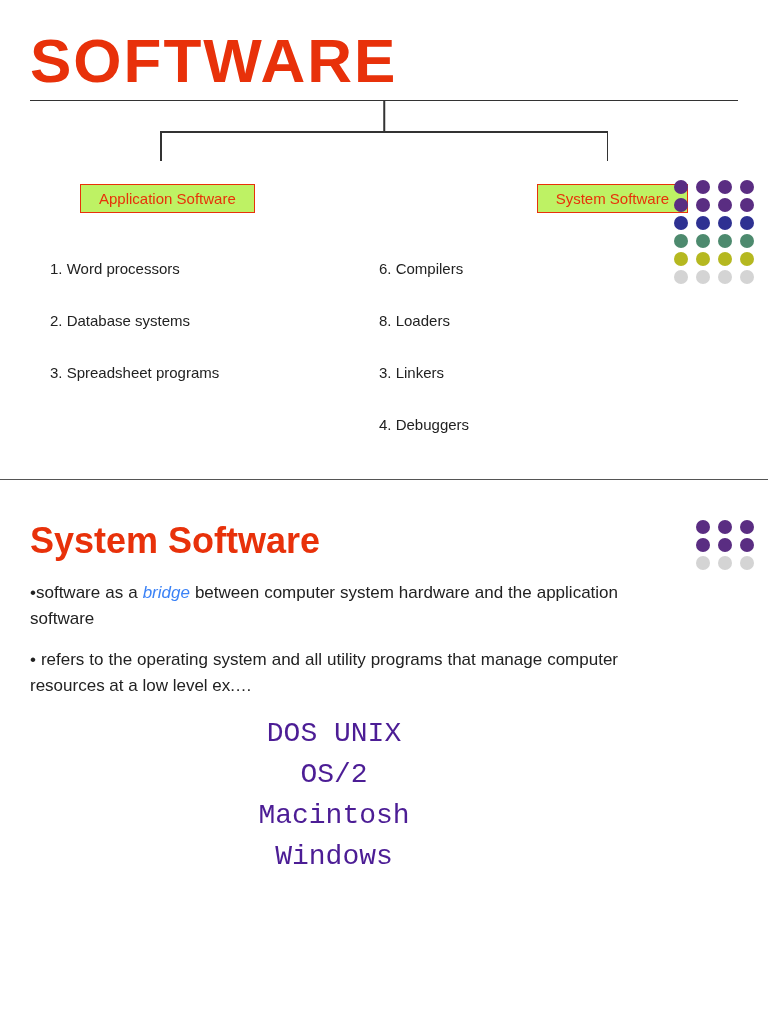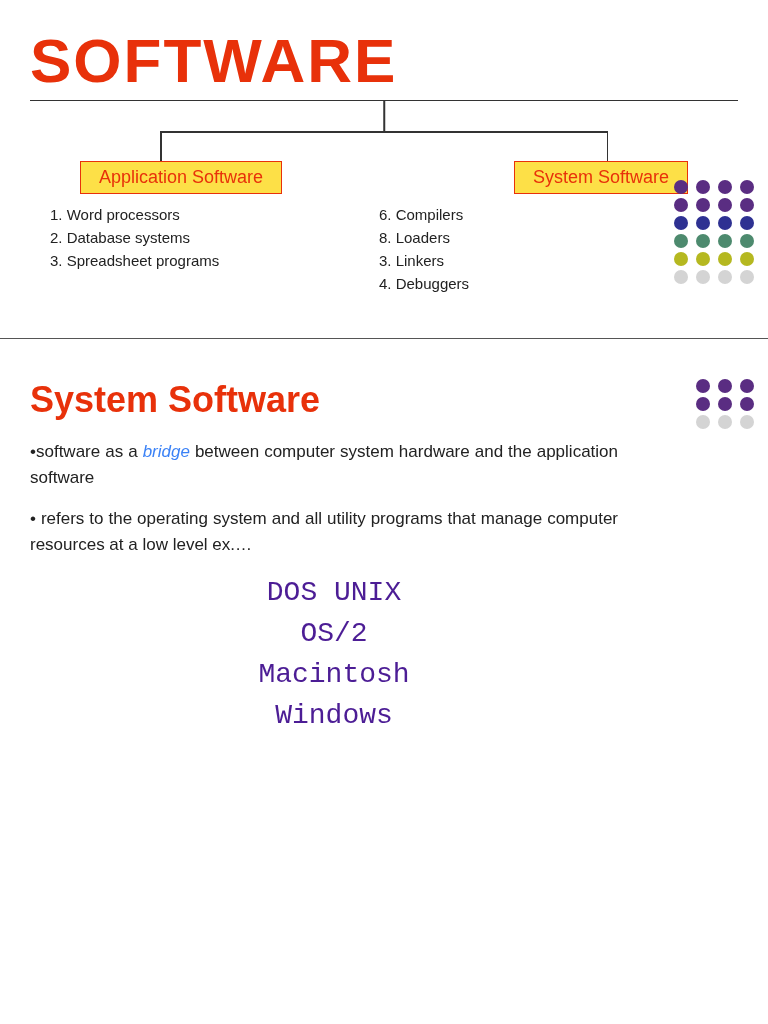--- a/index.html
+++ b/index.html
@@ -91,24 +91,25 @@
       justify-content: space-between;
       align-items: flex-start;
       padding: 0 60px;
       margin-top: 0;
     }
 
     .software-box {
       border: 1.5px solid #e8310a;
       padding: 5px 18px;
       color: #e8310a;
-      font-size: 18px;
-      font-family: Arial, sans-serif;
-      background: #fde047;
+      font-size: 15px;
+      font-family: Arial, sans-serif;
+      background: #bef264;
       white-space: nowrap;
+      margin-top: 23px;
     }
 
     
     .content-columns {
       display: flex;
       padding: 12px 60px 20px 30px;
       gap: 20px;
     }
 
     .left-col {
@@ -117,20 +118,21 @@
 
     .right-col {
       flex: 1;
     }
 
     .list-item {
       font-size: 15px;
       color: #222;
       margin-bottom: 6px;
       font-family: Arial, sans-serif;
+      margin-top: 35px;
     }
 
     
     .dots-decoration-top {
       position: absolute;
       top: 180px;
       right: 10px;
       display: grid;
       grid-template-columns: repeat(4, 18px);
       gap: 4px;

